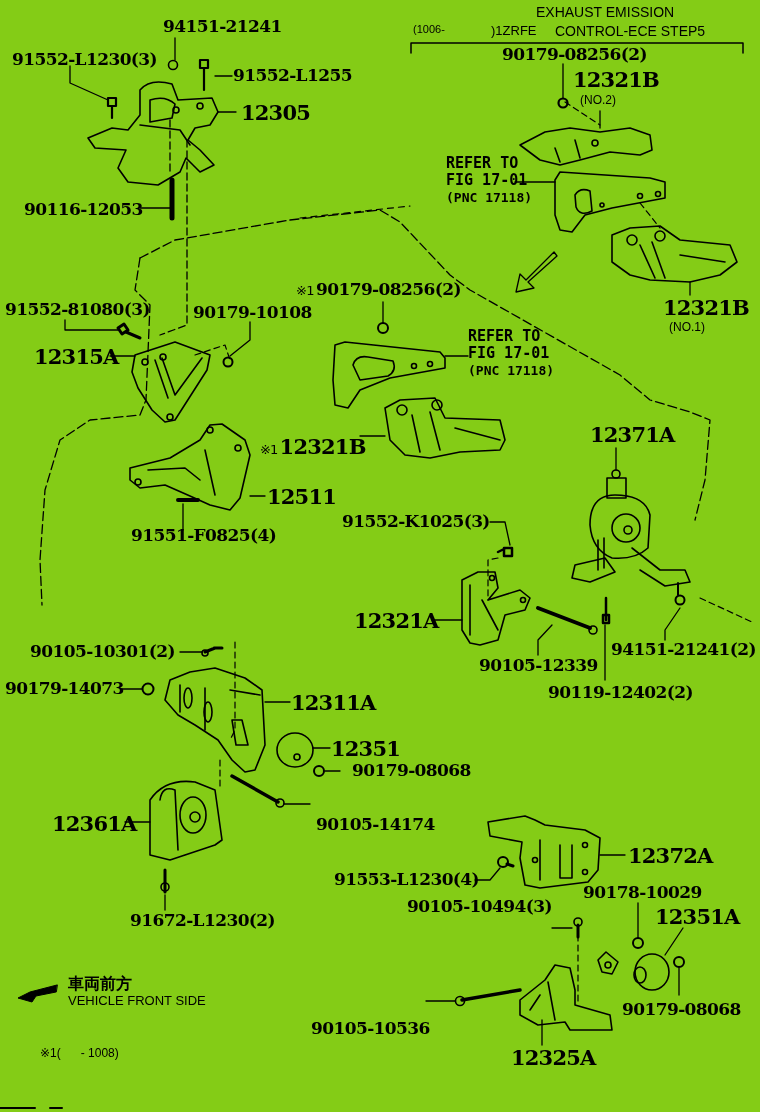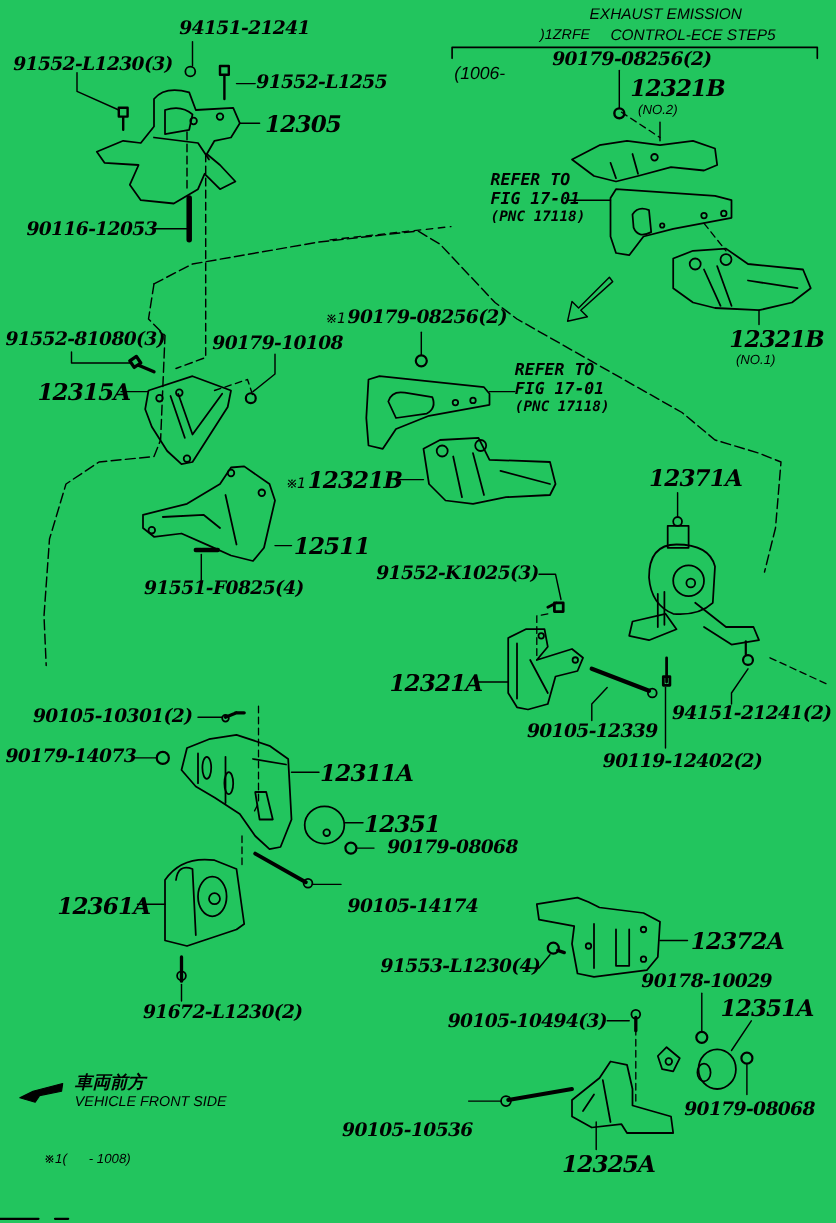--- a/index.html
+++ b/index.html
@@ -1,17 +1,17 @@
 <!DOCTYPE html>
 <html><head>
 <meta charset="utf-8">
 <style>
   html,body{margin:0;padding:0;background:#fff;}
-  #canvas{position:relative;width:760px;height:1112px;background:#22c55e;overflow:hidden;
-    font-family:"DejaVu Serif","Liberation Serif",serif;color:#000;font-style:italic;}
+  #canvas{position:relative;width:760px;height:1112px;background:#84cc16;overflow:hidden;
+    font-family:"DejaVu Serif","Liberation Serif",serif;color:#000;}
   svg#art{position:absolute;left:0;top:0;}
   .lbl{position:absolute;white-space:nowrap;font-family:"DejaVu Serif","Liberation Serif",serif;
     font-weight:bold;font-size:17px;line-height:1;letter-spacing:-0.6px;color:#000;cursor:pointer;}
   .lbl.big{font-size:21px;letter-spacing:-0.8px;}
   .sub{position:absolute;white-space:nowrap;font-family:"Liberation Sans","DejaVu Sans",sans-serif;
     font-size:12px;line-height:1;color:#000;}
   .refer{position:absolute;white-space:nowrap;font-family:"DejaVu Sans Mono","Liberation Mono",monospace;
     font-weight:bold;font-size:15px;line-height:17px;color:#000;}
   .refer .pnc{font-size:13px;}
   .note{position:absolute;white-space:nowrap;font-family:"Liberation Sans","DejaVu Sans",sans-serif;
@@ -282,21 +282,21 @@
     <path d="M426 1001 H455"></path>
     <path d="M542 1020 V1045"></path>
   </g>
 
   <path d="M57 985 L30 992 L18 998 L32 1002 L36 996 L56 992 Z" fill="#000" stroke="#000" stroke-width="1"></path>
 
   <path d="M0 1108 H35 M50 1108 H62" stroke-width="2"></path>
 </svg>
 
 <div class="note" style="left:536px;top:5px;font-size:14px;">EXHAUST EMISSION</div>
-<div class="note" style="left:413px;top:24px;font-size:16px;margin-top:36px;">(1006-</div>
+<div class="note" style="left:413px;top:24px;font-size:11px;">(1006-</div>
 <div class="note" style="left:491px;top:24px;font-size:13px;">)1ZRFE</div>
 <div class="note" style="left:555px;top:24px;font-size:14px;">CONTROL-ECE STEP5</div>
 
 <div class="lbl" style="left:119px;top:18px;margin-left:44px;">94151-21241</div>
 <div class="lbl" style="left:12px;top:51px;">91552-L1230(3)</div>
 <div class="lbl" style="left:233px;top:67px;">91552-L1255</div>
 <div class="lbl big" style="left:241px;top:102px;text-align:center;">12305</div>
 <div class="lbl" style="left:24px;top:201px;">90116-12053</div>
 
 <div class="lbl" style="left:502px;top:46px;">90179-08256(2)</div>
@@ -317,21 +317,21 @@
 <div class="lbl big" style="left:34px;top:346px;">12315A</div>
 
 <div class="lbl" style="left:296px;top:281px;">
   <span class="mark">※1</span><span>90179-08256(2)</span>
 </div>
 <div class="refer" style="left:468px;top:328px;">
   <div>REFER TO</div>
   <div>FIG 17-01</div>
   <div class="pnc">(PNC 17118)</div>
 </div>
-<div class="lbl big" style="left:260px;top:426px;">
+<div class="lbl big" style="left:260px;top:436px;">
   <span class="mark">※1</span><span>12321B</span>
 </div>
 
 <div class="lbl big" style="left:267px;top:486px;">12511</div>
 <div class="lbl" style="left:131px;top:527px;">91551-F0825(4)</div>
 
 <div class="lbl big" style="left:590px;top:424px;">12371A</div>
 <div class="lbl" style="left:342px;top:513px;">91552-K1025(3)</div>
 <div class="lbl big" style="left:354px;top:610px;">12321A</div>
 <div class="lbl" style="left:479px;top:657px;">90105-12339</div>
@@ -341,23 +341,23 @@
 <div class="lbl" style="left:30px;top:643px;">90105-10301(2)</div>
 <div class="lbl" style="left:5px;top:680px;">90179-14073</div>
 <div class="lbl big" style="left:291px;top:692px;">12311A</div>
 <div class="lbl big" style="left:331px;top:738px;">12351</div>
 <div class="lbl" style="left:352px;top:762px;">90179-08068</div>
 <div class="lbl" style="left:316px;top:816px;">90105-14174</div>
 <div class="lbl big" style="left:52px;top:813px;">12361A</div>
 <div class="lbl" style="left:109px;top:912px;margin-left:21px;">91672-L1230(2)</div>
 
 <div class="lbl big" style="left:628px;top:845px;">12372A</div>
-<div class="lbl" style="left:334px;top:871px;margin-left:12px;">91553-L1230(4)</div>
+<div class="lbl" style="left:334px;top:871px;">91553-L1230(4)</div>
 <div class="lbl" style="left:583px;top:884px;">90178-10029</div>
-<div class="lbl" style="left:407px;top:921px;">90105-10494(3)</div>
+<div class="lbl" style="left:407px;top:898px;">90105-10494(3)</div>
 <div class="lbl big" style="left:655px;top:906px;">12351A</div>
 <div class="lbl" style="left:311px;top:992px;margin-top:28px;">90105-10536</div>
 <div class="lbl" style="left:622px;top:1001px;">90179-08068</div>
 <div class="lbl big" style="left:511px;top:1047px;">12325A</div>
 
 <div class="note" style="left:68px;top:976px;font-size:16px;font-weight:bold;font-family:'DejaVu Sans',sans-serif;">車両前方</div>
 <div class="note" style="left:68px;top:994px;font-size:13px;">VEHICLE FRONT SIDE</div>
 <div class="note" style="left:40px;top:1047px;font-size:12px;">
   <span>※1</span><span style="white-space:pre">(      - 1008)</span>
 </div>

